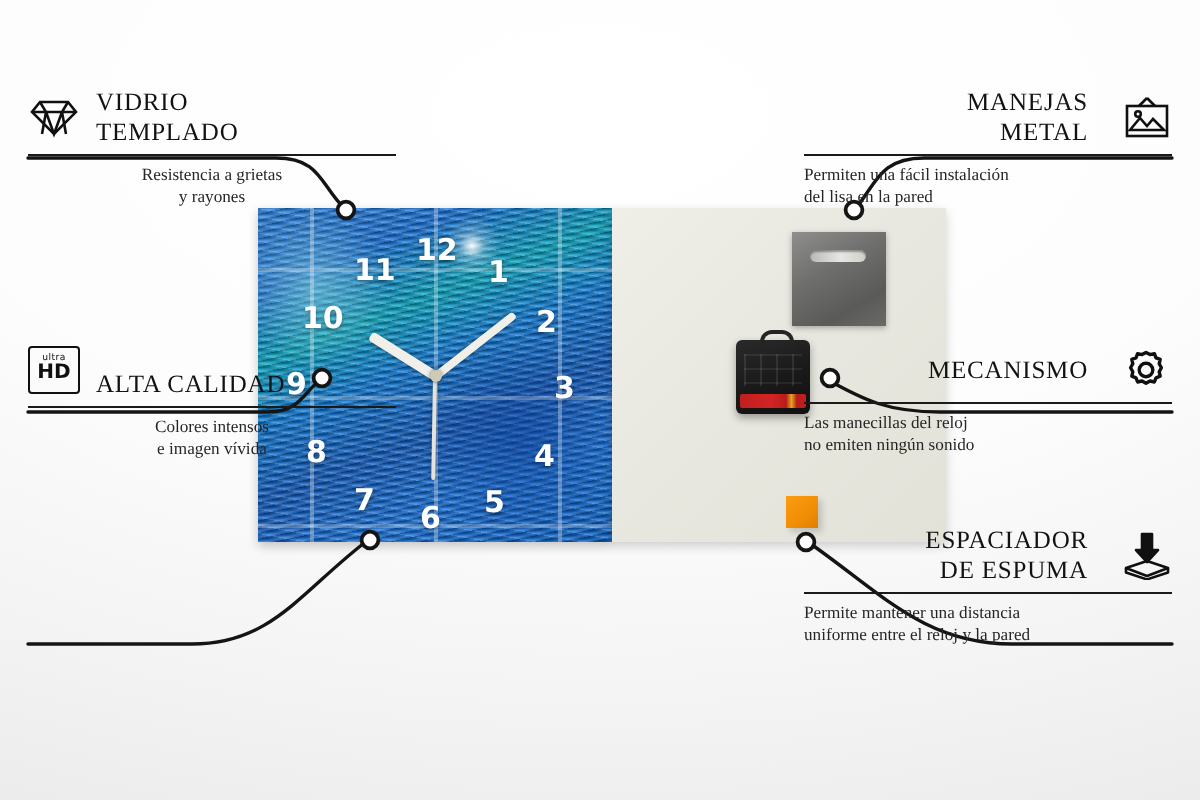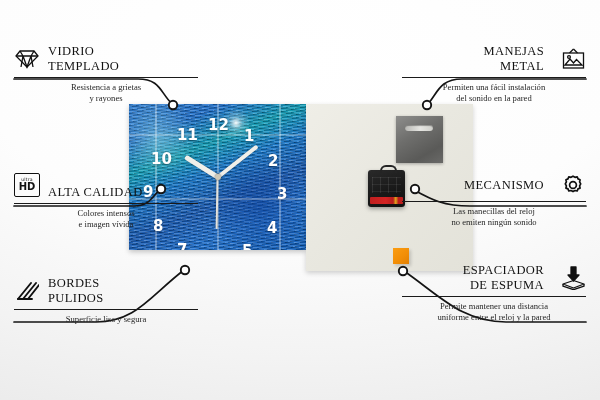--- a/index.html
+++ b/index.html
@@ -24,21 +24,21 @@
 
   
   .photo {
     position: absolute;
     overflow: hidden;
   }
   #clock-panel {
     left: 129px;
     top: 104px;
     width: 177px;
-    height: 146px;
+    height: 167px;
     background: #1668c8;
     box-shadow: 0 2px 5px rgba(0,0,0,.22);
   }
   .wave-bg {
     position: absolute;
     inset: 0;
     background:
       repeating-linear-gradient(168deg, rgba(0,0,0,.30) 0px, rgba(0,0,0,0) 1.1px, rgba(255,255,255,.16) 2.0px, rgba(0,0,0,0) 3.0px),
       repeating-linear-gradient(10deg, rgba(255,255,255,.22) 0px, rgba(0,0,0,0) 1.4px, rgba(0,0,0,.22) 2.6px, rgba(0,0,0,0) 4.0px),
       linear-gradient(158deg, #2f7fd4 0%, #1d6fcd 18%, #0f9fb8 33%, #1477cc 46%, #1559b4 62%, #1b6fd0 78%, #0e5fbe 100%);
@@ -210,21 +210,21 @@
     background: #1a1a1a;
     margin: 3px 0 4px 0;
   }
   .feature .desc {
     font-family: "Liberation Serif", serif;
     font-size: 8.6px;
     line-height: 10.6px;
     color: #262626;
   }
   .feature.left .desc { text-align: center; }
-  .feature.right .desc { text-align: center; }
+  .feature.right .desc { text-align: left; }
   .ficon {
     width: 18px;
     height: 26px;
     flex: 0 0 26px;
     display: flex;
     align-items: center;
     justify-content: center;
     color: #101010;
   }
   .hdbadge {
@@ -343,59 +343,41 @@
         <span>ALTA CALIDAD</span>
       </span>
     </div>
     <div class="rule"></div>
     <div class="desc">
       <span>Colores intensos</span><br>
       <span>e imagen vívida</span>
     </div>
   </div>
 
-  <div class="feature left" id="f-bordes">
-    <div class="head">
-      <span class="ficon">
-        <svg width="24" height="22" viewBox="0 0 24 22" fill="none" stroke="#101010" stroke-width="1.9" stroke-linecap="round">
-          <path d="M3 19L16 3M8 19L21 3M13 19L24 5"></path>
-          <path d="M3 19h4M8 19h4M13 19h4"></path>
-        </svg>
-      </span>
-      <span class="title">
-        <span>BORDES</span><br>
-        <span>PULIDOS</span>
-      </span>
-    </div>
-    <div class="rule"></div>
-    <div class="desc">
-      <span>Superficie lisa y segura</span>
-    </div>
-  </div>
 
   <div class="feature right" id="f-manejas">
     <div class="head">
       <span class="ficon">
         <svg width="25" height="22" viewBox="0 0 25 22" fill="none" stroke="#101010" stroke-width="1.3">
           <path d="M12.5 1l4 4"></path>
           <path d="M12.5 1l-4 4"></path>
           <rect x="2.5" y="5" width="20" height="15"></rect>
           <path d="M4 17l5-6 3.5 4 3-3.5L21 17z"></path>
           <circle cx="8" cy="9" r="1.4"></circle>
         </svg>
       </span>
       <span class="title">
         <span>MANEJAS</span><br>
         <span>METAL</span>
       </span>
     </div>
     <div class="rule"></div>
     <div class="desc">
       <span>Permiten una fácil instalación</span><br>
-      <span>del sonido en la pared</span>
+      <span>del lisa en la pared</span>
     </div>
   </div>
 
   <div class="feature right" id="f-mecanismo">
     <div class="head">
       <span class="ficon">
         <svg width="24" height="24" viewBox="0 0 24 24" fill="none" stroke="#101010" stroke-width="1.7" stroke-linecap="round" stroke-linejoin="round">
           <path d="M12 3.2l2 1.1 2.2-.5.8 2.1 2.1.8-.5 2.2 1.1 2-1.1 2 .5 2.2-2.1.8-.8 2.1-2.2-.5-2 1.1-2-1.1-2.2.5-.8-2.1-2.1-.8.5-2.2-1.1-2 1.1-2-.5-2.2 2.1-.8.8-2.1 2.2.5z"></path>
           <circle cx="12" cy="12" r="3.4"></circle>
         </svg>

